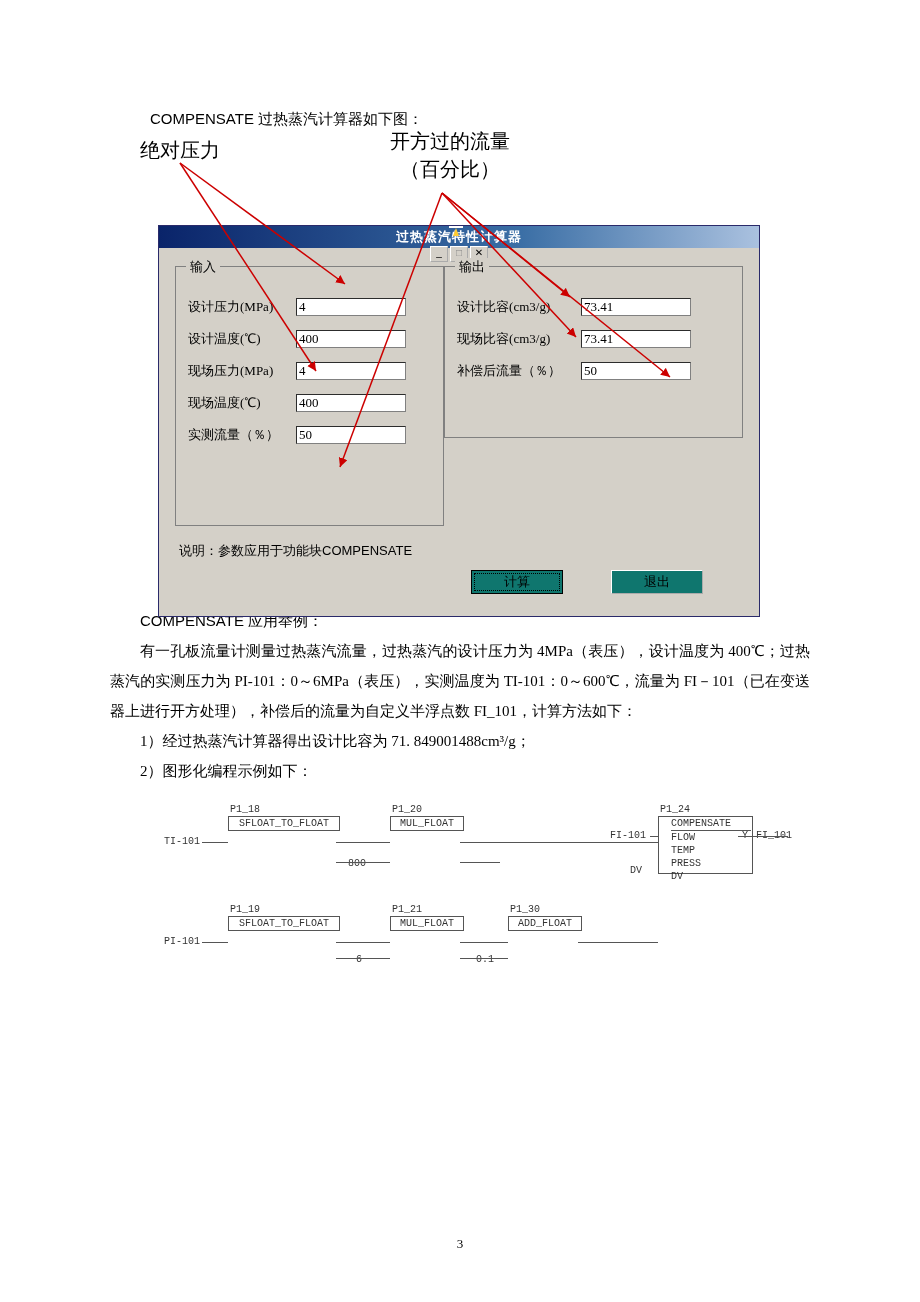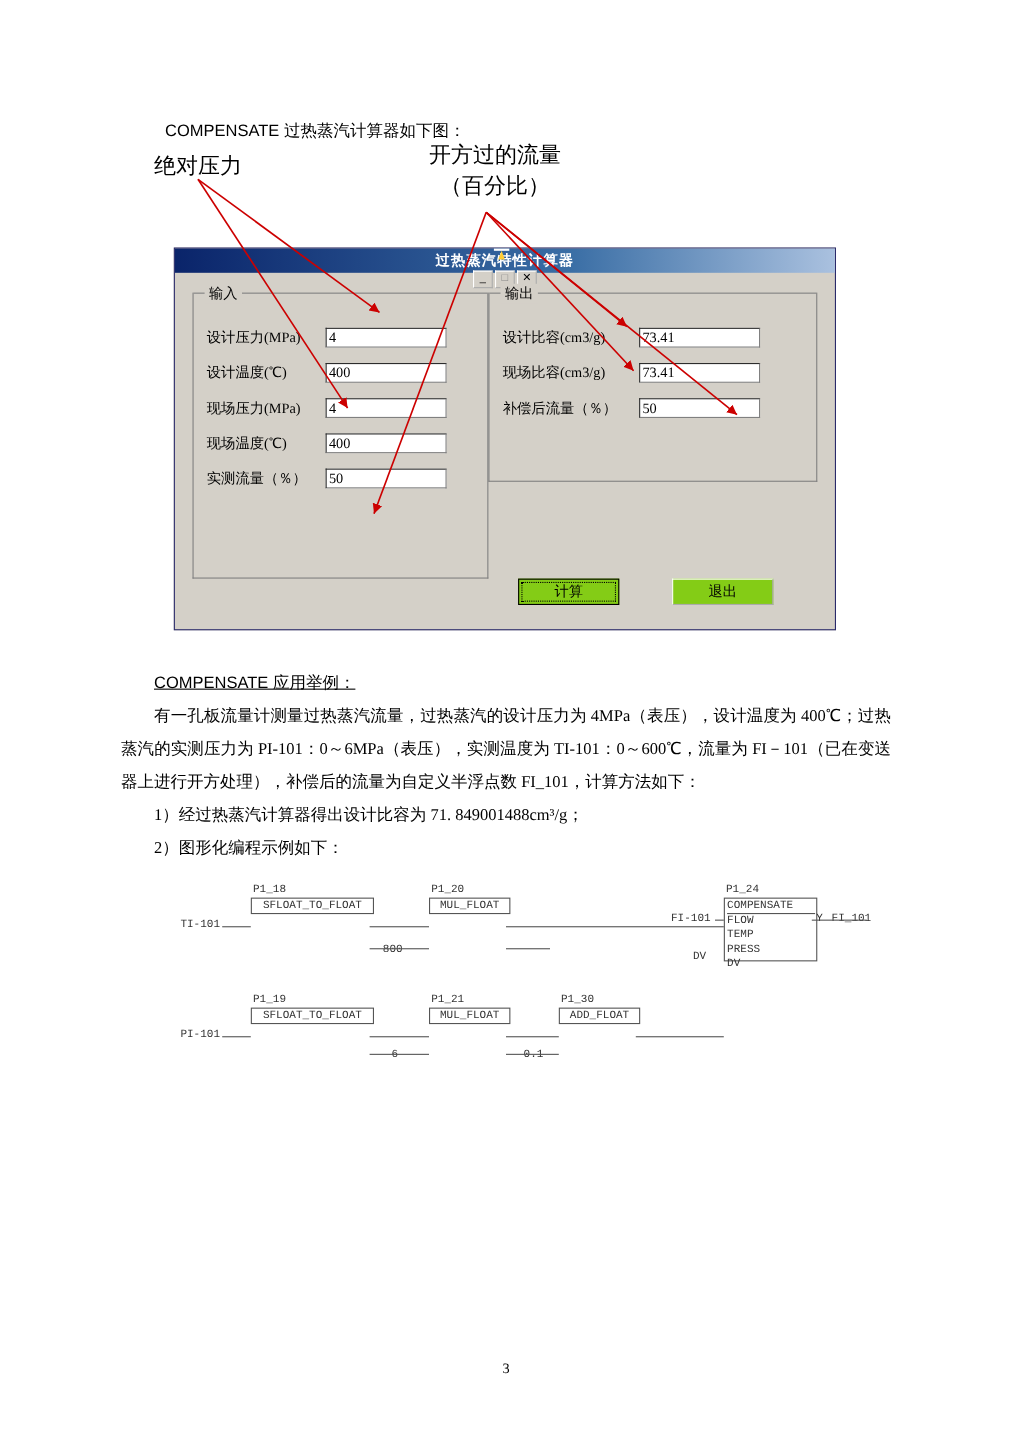--- a/index.html
+++ b/index.html
@@ -157,21 +157,21 @@
   .btnrow {
     display: flex;
     justify-content: flex-end;
     gap: 48px;
     padding-right: 40px;
     padding-bottom: 12px;
   }
   .btn {
     width: 90px;
     height: 22px;
-    background: #84cc16;
+    background: #0f766e;
     border: 1px outset #fff;
     font-size: 13px;
     display: inline-flex;
     align-items: center;
     justify-content: center;
   }
   .btn.default {
     outline: 1px dotted #000;
     outline-offset: -4px;
     border: 1px solid #000;
@@ -179,21 +179,21 @@
   
   .bodytext {
     margin-top: 24px;
     line-height: 2;
     font-size: 15px;
     font-family: "SimSun", serif;
   }
   .bodytext p { margin: 0; }
   .bodytext .firstline { text-indent: 2em; margin-left: 0; }
   .bodytext .stepline { text-indent: 2em; }
-  .mono { font-family: Arial, "SimSun", sans-serif; text-decoration: underline; }
+  .mono { font-family: Arial, "SimSun", sans-serif; }
   
   .flowwrap {
     margin: 10px 0 0 40px;
     width: 640px;
     height: 200px;
     position: relative;
     font-family: "Courier New", monospace;
     font-size: 10px;
     color: #333;
     background: #fff;
@@ -295,20 +295,21 @@
             <div class="row">
               <label>现场比容(cm3/g)</label>
               <input value="73.41" style="">
             </div>
             <div class="row">
               <label>补偿后流量（％）</label>
               <input value="50" style="">
             </div>
           </div>
         </div>
+        <div class="note">说明：参数应用于功能块COMPENSATE</div>
         <div class="btnrow">
           <div class="btn default">计算</div>
           <div class="btn">退出</div>
         </div>
       </div>
     </div>
 
     <svg class="arrows" width="640" height="480">
       <defs>
         <marker id="ah" markerWidth="8" markerHeight="8" refX="6" refY="3" orient="auto">
@@ -336,21 +337,21 @@
   <div class="flowwrap">
     <div class="gridbg"></div>
 
     <div class="tag" style="left:80px; top:8px;">P1_18</div>
     <div class="box" style="left:78px; top:20px; width:108px;">SFLOAT_TO_FLOAT</div>
 
     <div class="tag" style="left:242px; top:8px;">P1_20</div>
     <div class="box" style="left:240px; top:20px; width:70px;">MUL_FLOAT</div>
 
     <div class="tag" style="left:510px; top:8px;">P1_24</div>
-    <div class="box" style="left:508px; top:20px; width:80px; height:56px; text-align:left; padding-left:2px;">
+    <div class="box" style="left:508px; top:20px; width:80px; height:56px; text-align:left; padding-left:12px;">
       <div style="border-bottom:1px solid #555;">COMPENSATE</div>
       <div>FLOW</div>
       <div>TEMP</div>
       <div>PRESS</div>
       <div>DV</div>
     </div>
 
     <div class="tag" style="left:80px; top:108px;">P1_19</div>
     <div class="box" style="left:78px; top:120px; width:108px;">SFLOAT_TO_FLOAT</div>
 

